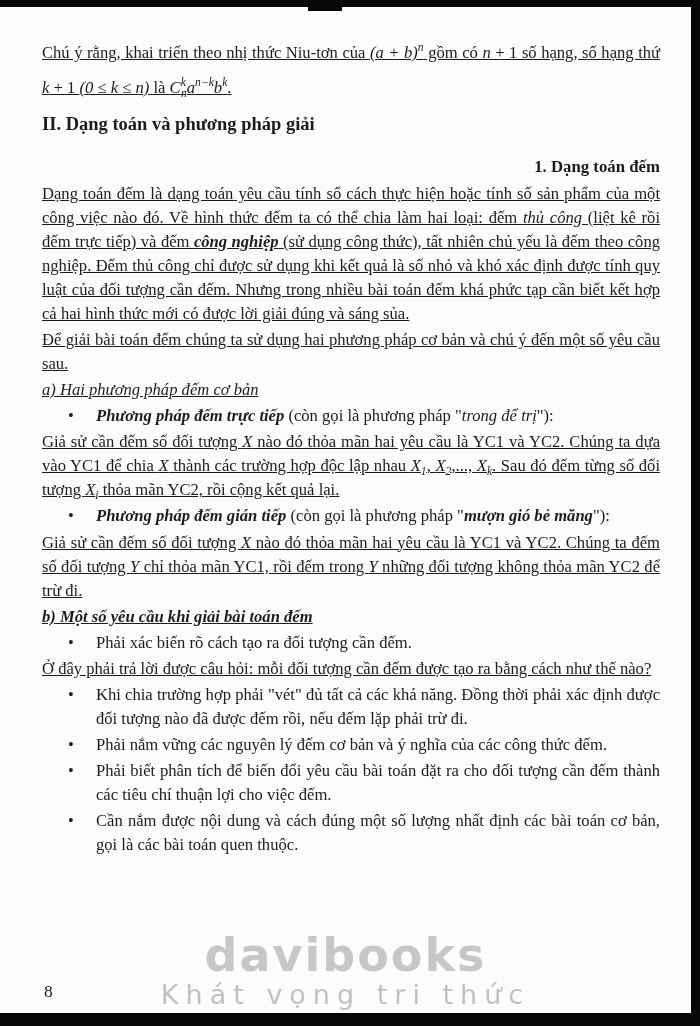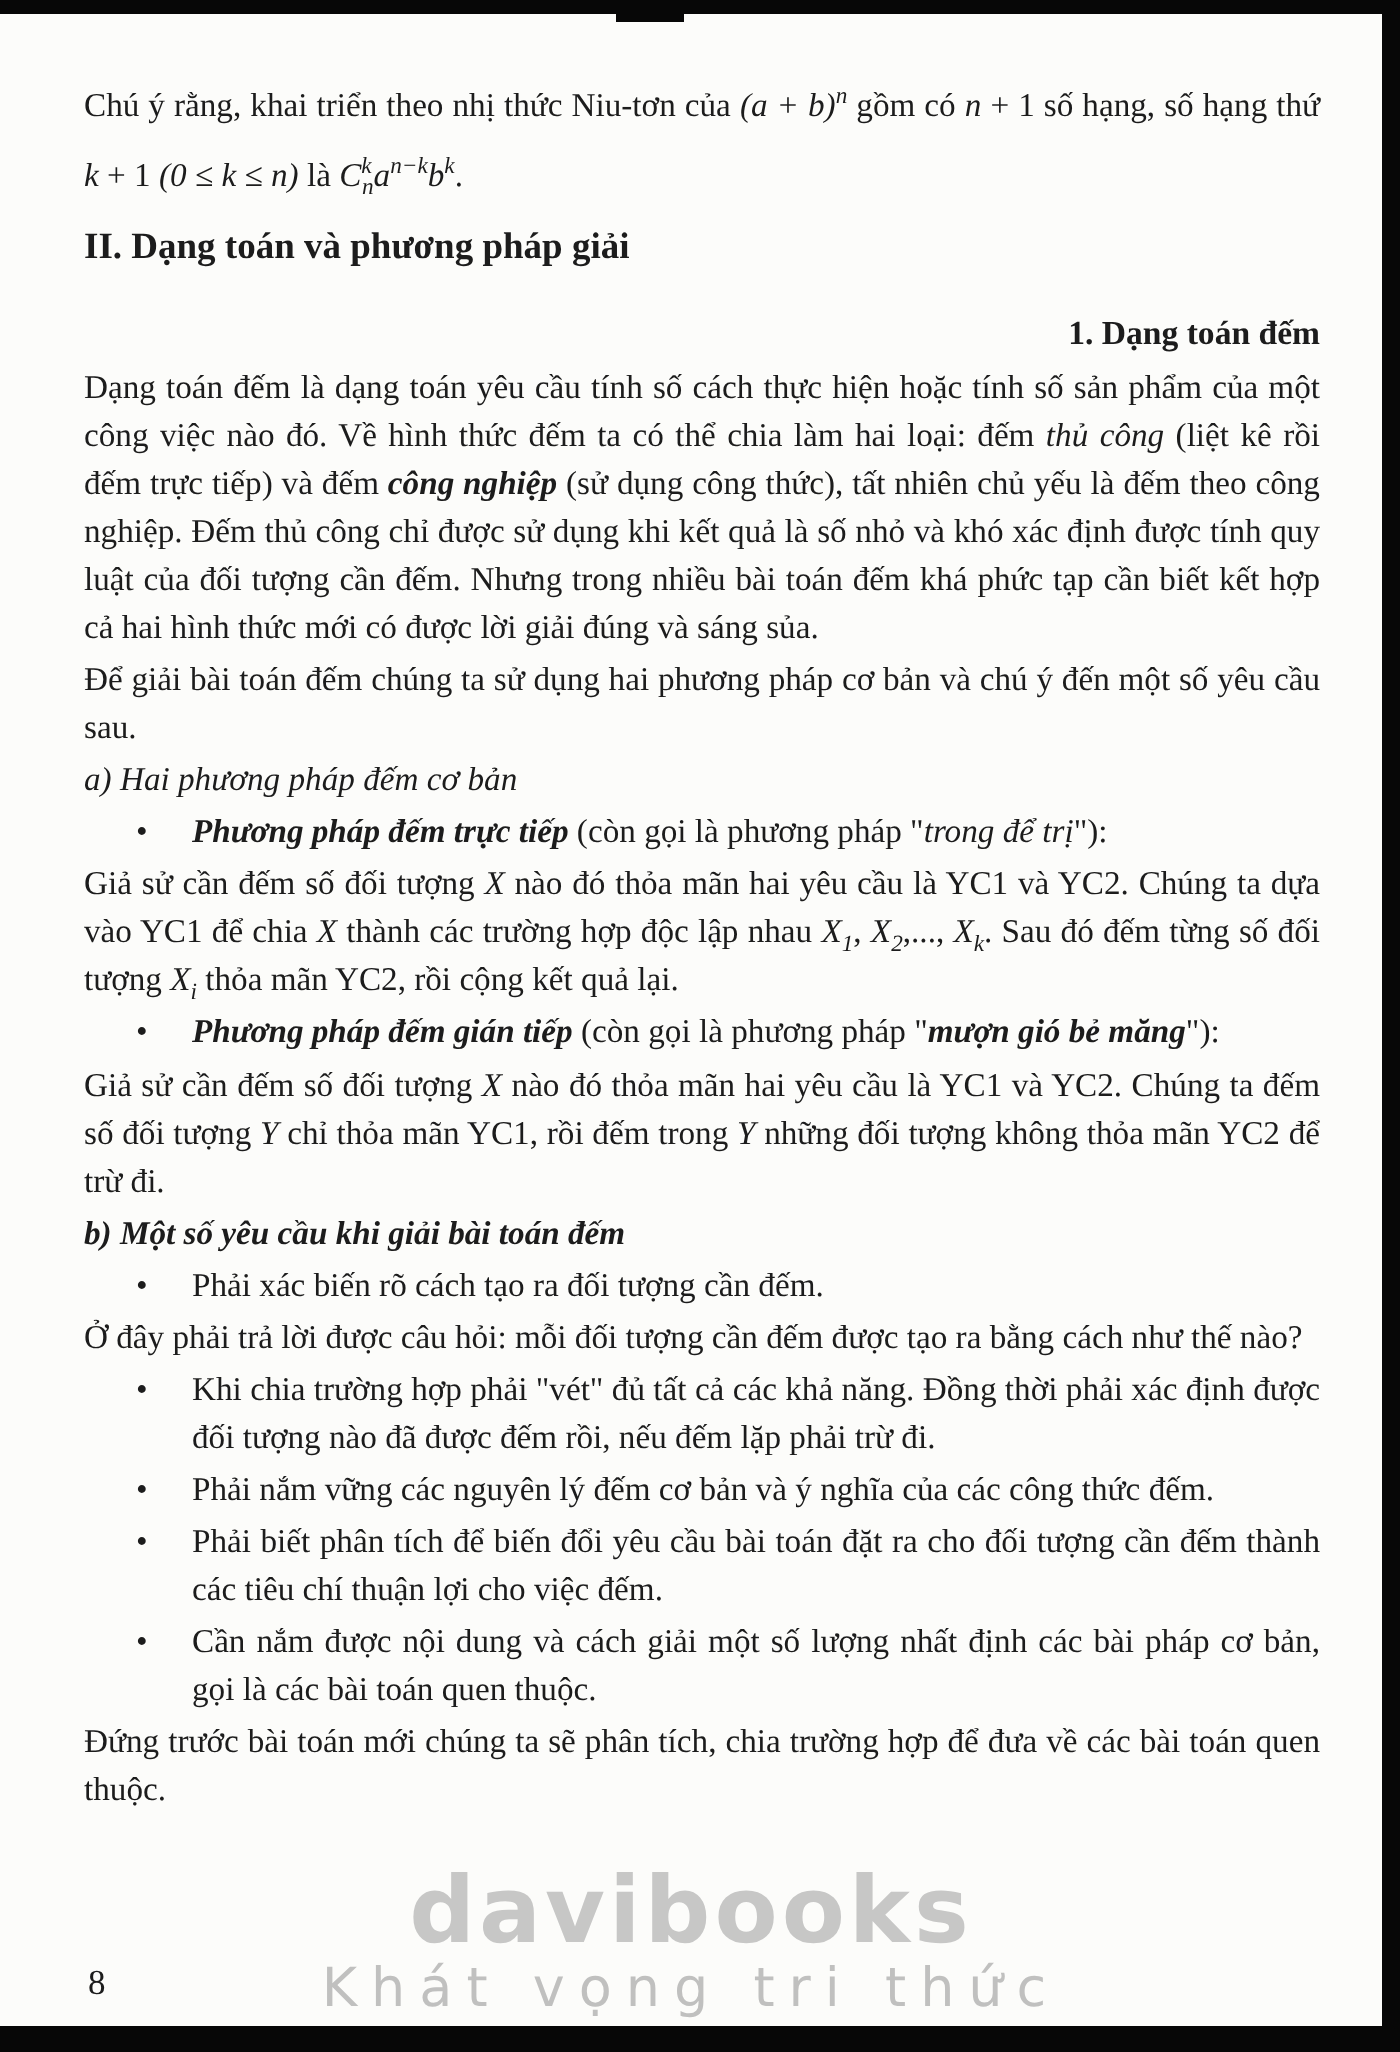--- a/index.html
+++ b/index.html
@@ -13,21 +13,21 @@
   .bar { position:absolute; background:#070707; }
   .bar.top { top:0; left:0; right:0; height:7px; }
   .bar.top::after { content:""; position:absolute; left:308px; top:7px; width:34px; height:4px; background:#070707; }
   .bar.right { top:0; right:0; width:9px; height:100%; }
   .bar.bottom { left:0; right:0; bottom:0; height:13px; }
 
   .content {
     position:absolute; top:36px; left:42px; width:618px;
     font-size:16.6px; line-height:1.45; text-align:justify;
   }
-  .para { margin-bottom:2px; }
+  .para { margin-bottom:2px;text-decoration:underline; }
   .pmath { line-height:2.1; margin-bottom:0; }
   .h2 { font-size:18.5px; font-weight:bold; margin:5px 0 17px; text-align:left; }
   .h3 { font-size:16.8px; font-weight:bold; margin:0 0 3px; text-align:right; }
   .bullet { display:flex; margin:2px 0 2px 26px; }
   .bullet .marker { flex:0 0 28px; width:28px; }
   .bullet .btext { flex:1; text-align:justify; }
   .it { font-style:italic; }
   .bd { font-weight:bold; }
   .math { font-style:italic; }
   sup, sub { line-height:0; font-size:0.7em; }
@@ -83,23 +83,22 @@
       <div class="bullet">
         <span class="marker">•</span>
         <span class="btext"><span>Phải nắm vững các nguyên lý đếm cơ bản và ý nghĩa của các công thức đếm.</span></span>
       </div>
       <div class="bullet">
         <span class="marker">•</span>
         <span class="btext"><span>Phải biết phân tích để biến đổi yêu cầu bài toán đặt ra cho đối tượng cần đếm thành các tiêu chí thuận lợi cho việc đếm.</span></span>
       </div>
       <div class="bullet">
         <span class="marker">•</span>
-        <span class="btext"><span>Cần nắm được nội dung và cách giải một số lượng nhất định các bài pháp cơ bản, gọi là các bài toán quen thuộc.</span></span>
+        <span class="btext"><span>Cần nắm được nội dung và cách đúng một số lượng nhất định các bài toán cơ bản, gọi là các bài toán quen thuộc.</span></span>
       </div>
-      <div class="para"><span>Đứng trước bài toán mới chúng ta sẽ phân tích, chia trường hợp để đưa về các bài toán quen thuộc.</span></div>
     </div>
 
   <div class="watermark">
     <div class="wm-brand">davibooks</div>
     <div class="wm-slogan">Khát vọng tri thức</div>
   </div>
 
   <div class="page-number">8</div>
 </div>
 

